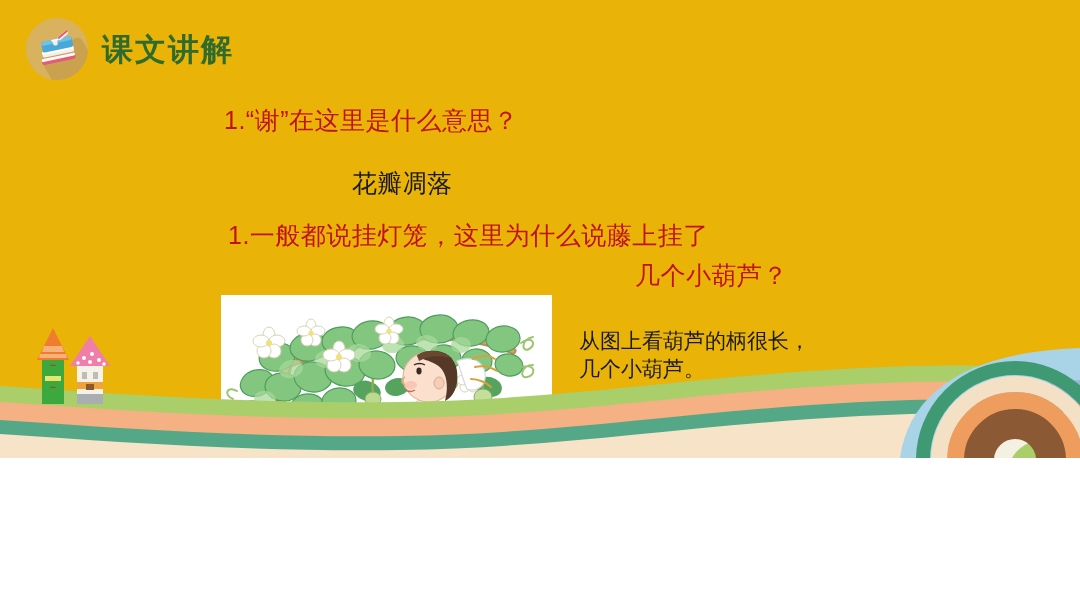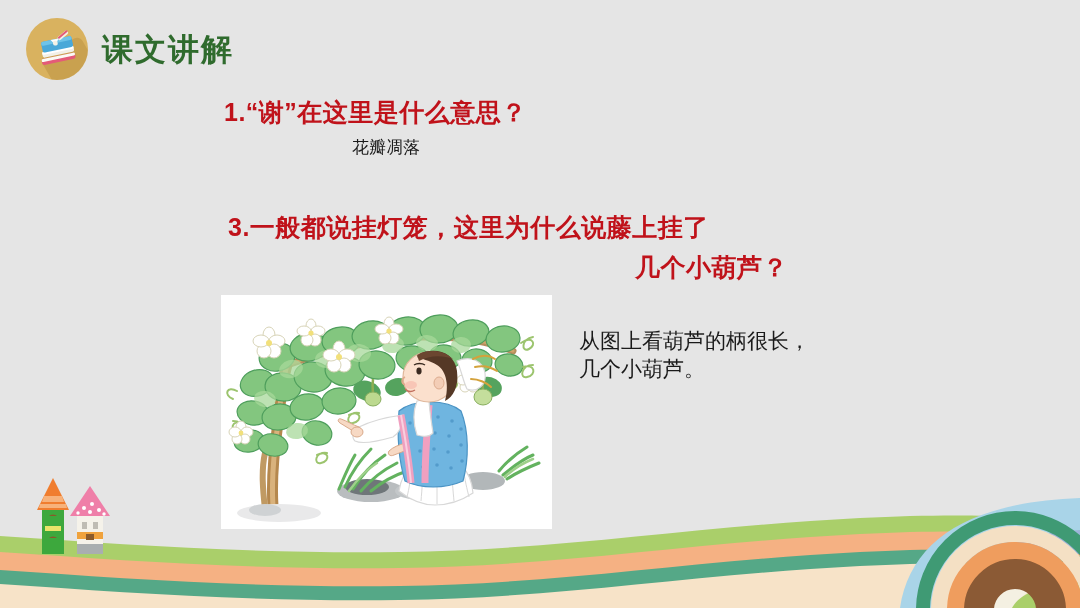--- a/index.html
+++ b/index.html
@@ -3,22 +3,22 @@
 <meta charset="utf-8">
 <style>
   html, body {
     margin: 0;
     padding: 0;
     background: #ffffff;
   }
   #slide {
     position: relative;
     width: 1080px;
-    height: 608px;
-    background: #e5e5e5;
+    height: 458px;
+    background: #eab308;
     overflow: hidden;
     font-family: "Liberation Sans", "DejaVu Sans", sans-serif;
   }
 
   
   #header {
     position: absolute;
     left: 26px;
     top: 18px;
     display: flex;
@@ -52,33 +52,34 @@
     color: #2f6b2d;
     letter-spacing: 2px;
     white-space: nowrap;
     line-height: 1;
   }
 
   
   .q-red {
     position: absolute;
     color: #c0121a;
-    font-weight: bold;
+    font-weight: normal;
     font-size: 25px;
     line-height: 1.6;
     letter-spacing: 0.5px;
     white-space: nowrap;
+    margin-top: 8px;
   }
   #question-1 { left: 224px; top: 92px; }
   #answer-1 {
     position: absolute;
     left: 352px;
-    top: 134px;
+    top: 163px;
     color: #1a1a1a;
-    font-size: 17px;
+    font-size: 25px;
     line-height: 1.6;
     white-space: nowrap;
     text-align: center;
   }
   #question-2 {
     left: 228px;
     top: 207px;
     white-space: normal;
     width: 560px;
   }
@@ -155,21 +156,21 @@
       </svg>
     </div>
     <div id="page-title">课文讲解</div>
   </div>
 
   <div class="q-red" id="question-1">1.“谢”在这里是什么意思？</div>
 
   <div id="answer-1">花瓣凋落</div>
 
   <div class="q-red" id="question-2">
-    <span class="l1">3.一般都说挂灯笼，这里为什么说藤上挂了</span>
+    <span class="l1">1.一般都说挂灯笼，这里为什么说藤上挂了</span>
     <span class="l2">几个小葫芦？</span>
   </div>
 
   <div id="illustration">
     <svg width="331" height="234" viewBox="0 0 331 234">
       <rect x="0" y="0" width="331" height="234" fill="#ffffff"></rect>
 
       <g>
         <path d="M52 212 C50 180 54 150 58 120 C60 100 62 84 66 70" stroke="#b5884e" stroke-width="11" fill="none" stroke-linecap="round"></path>
         <path d="M52 212 C50 180 54 150 58 120 C60 100 62 84 66 70" stroke="#d9b27c" stroke-width="5" fill="none" stroke-linecap="round"></path>

